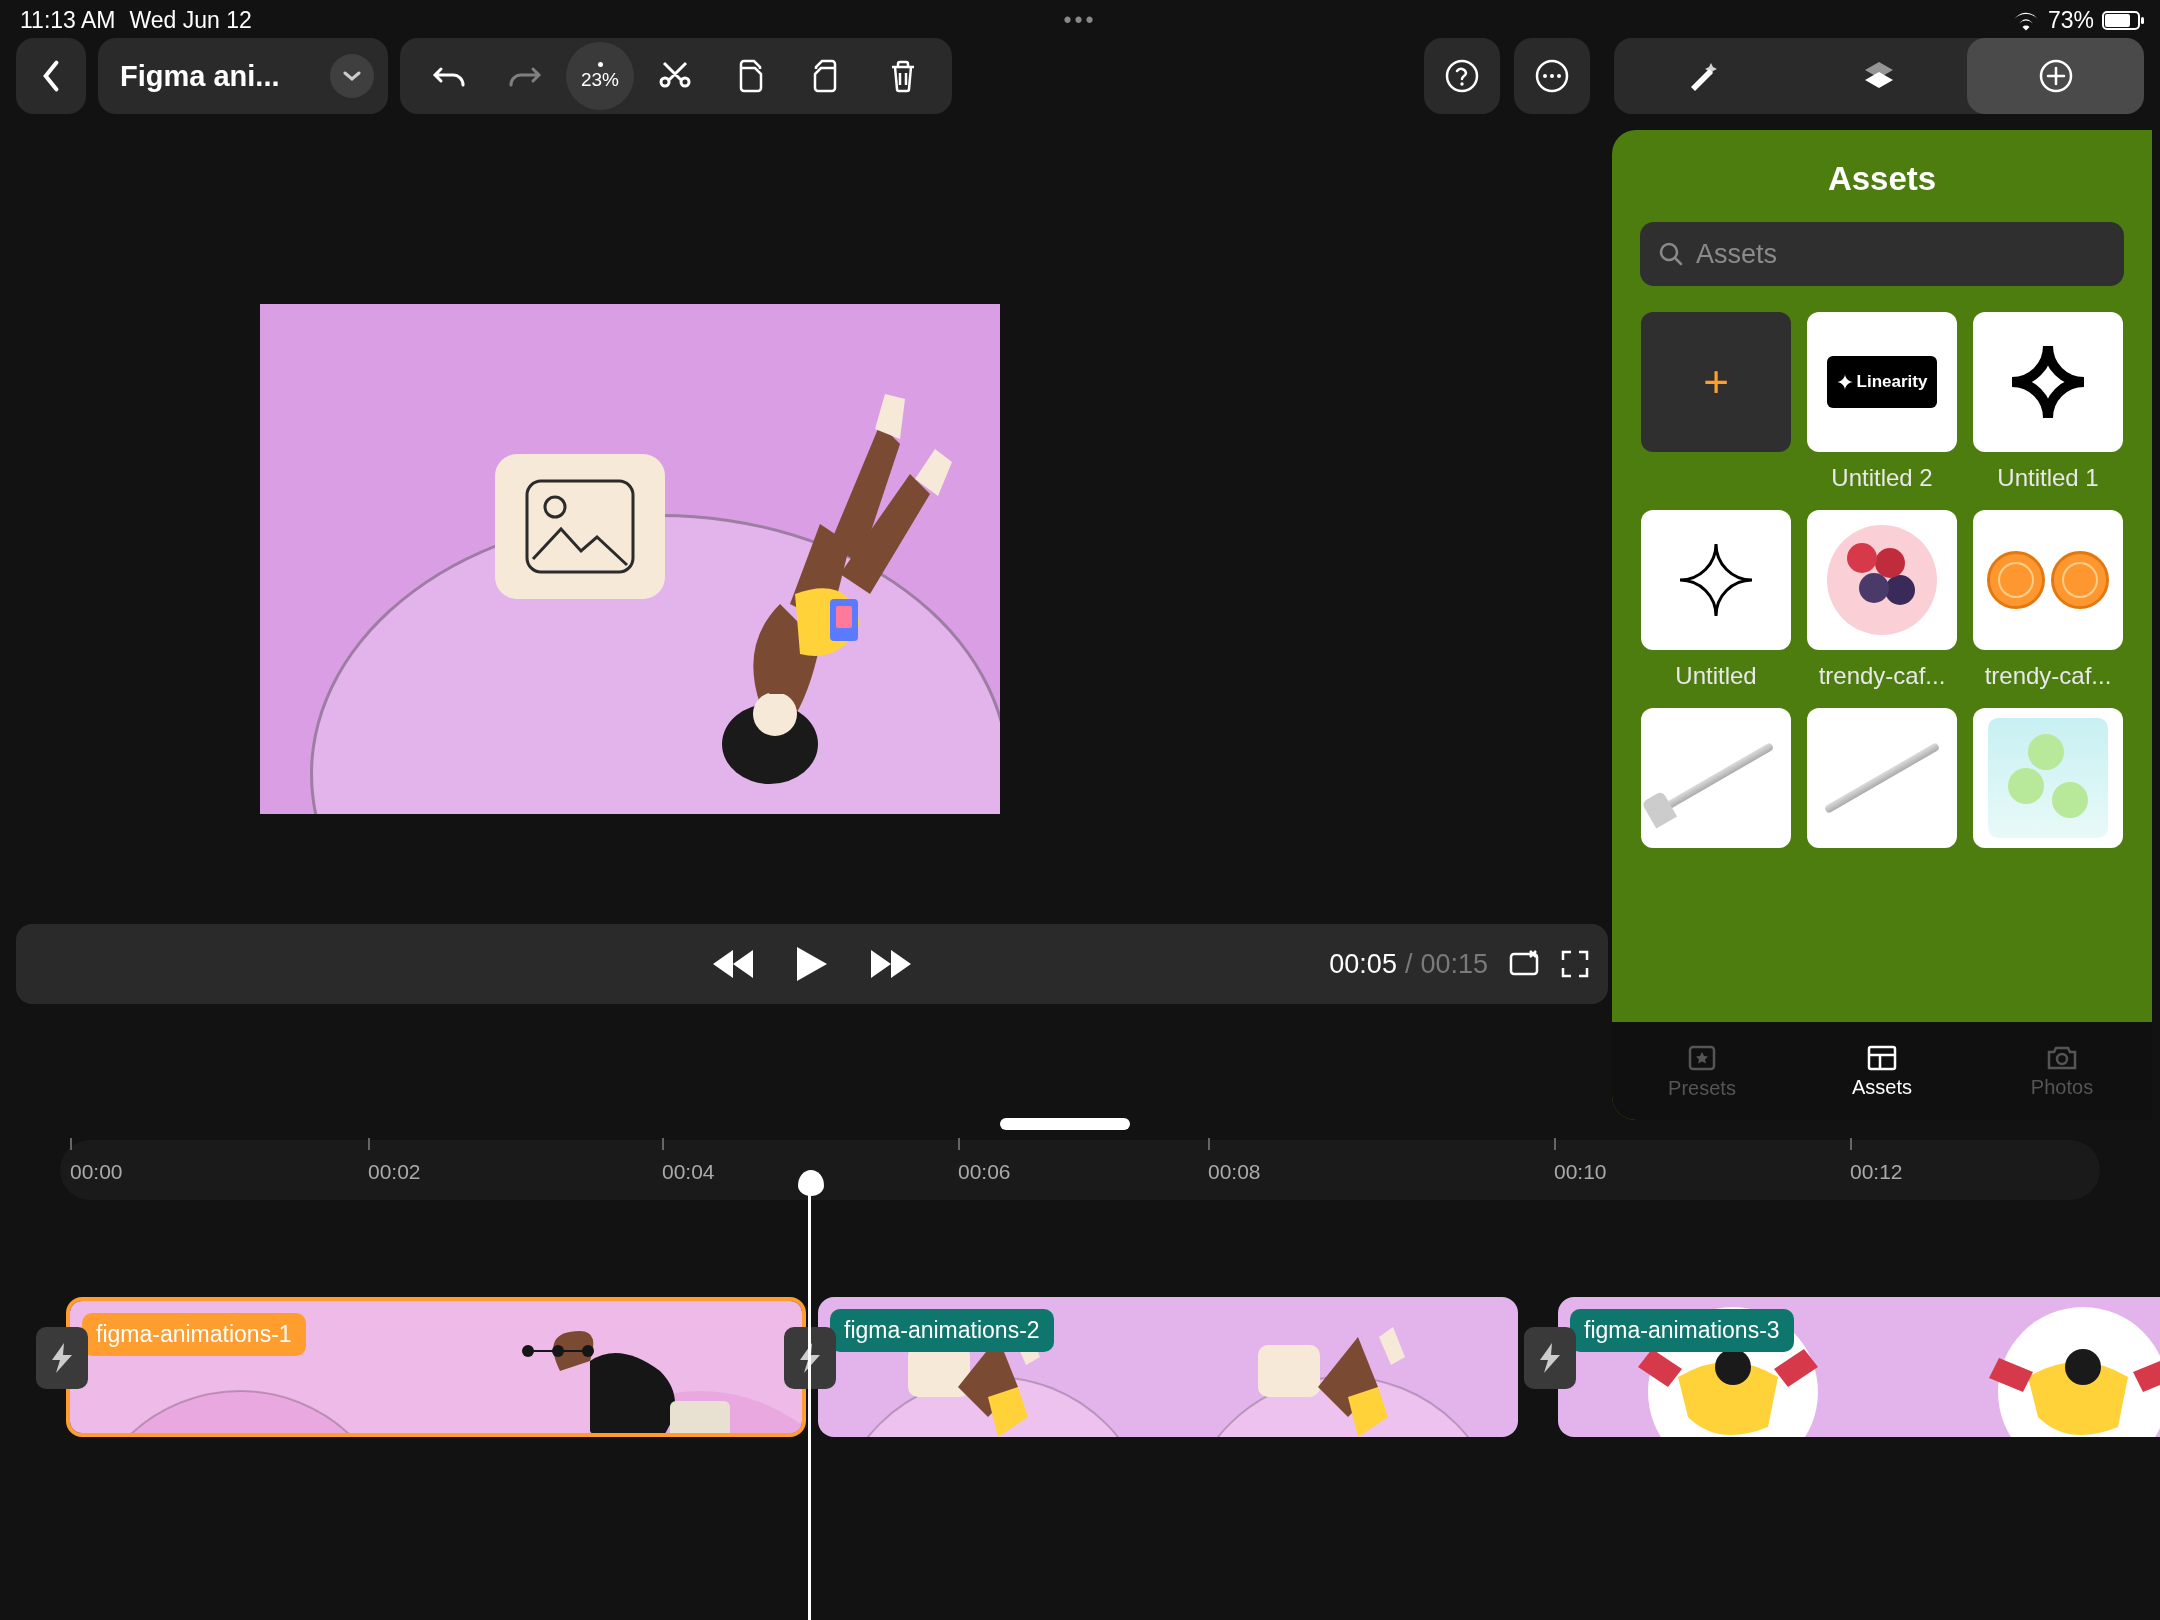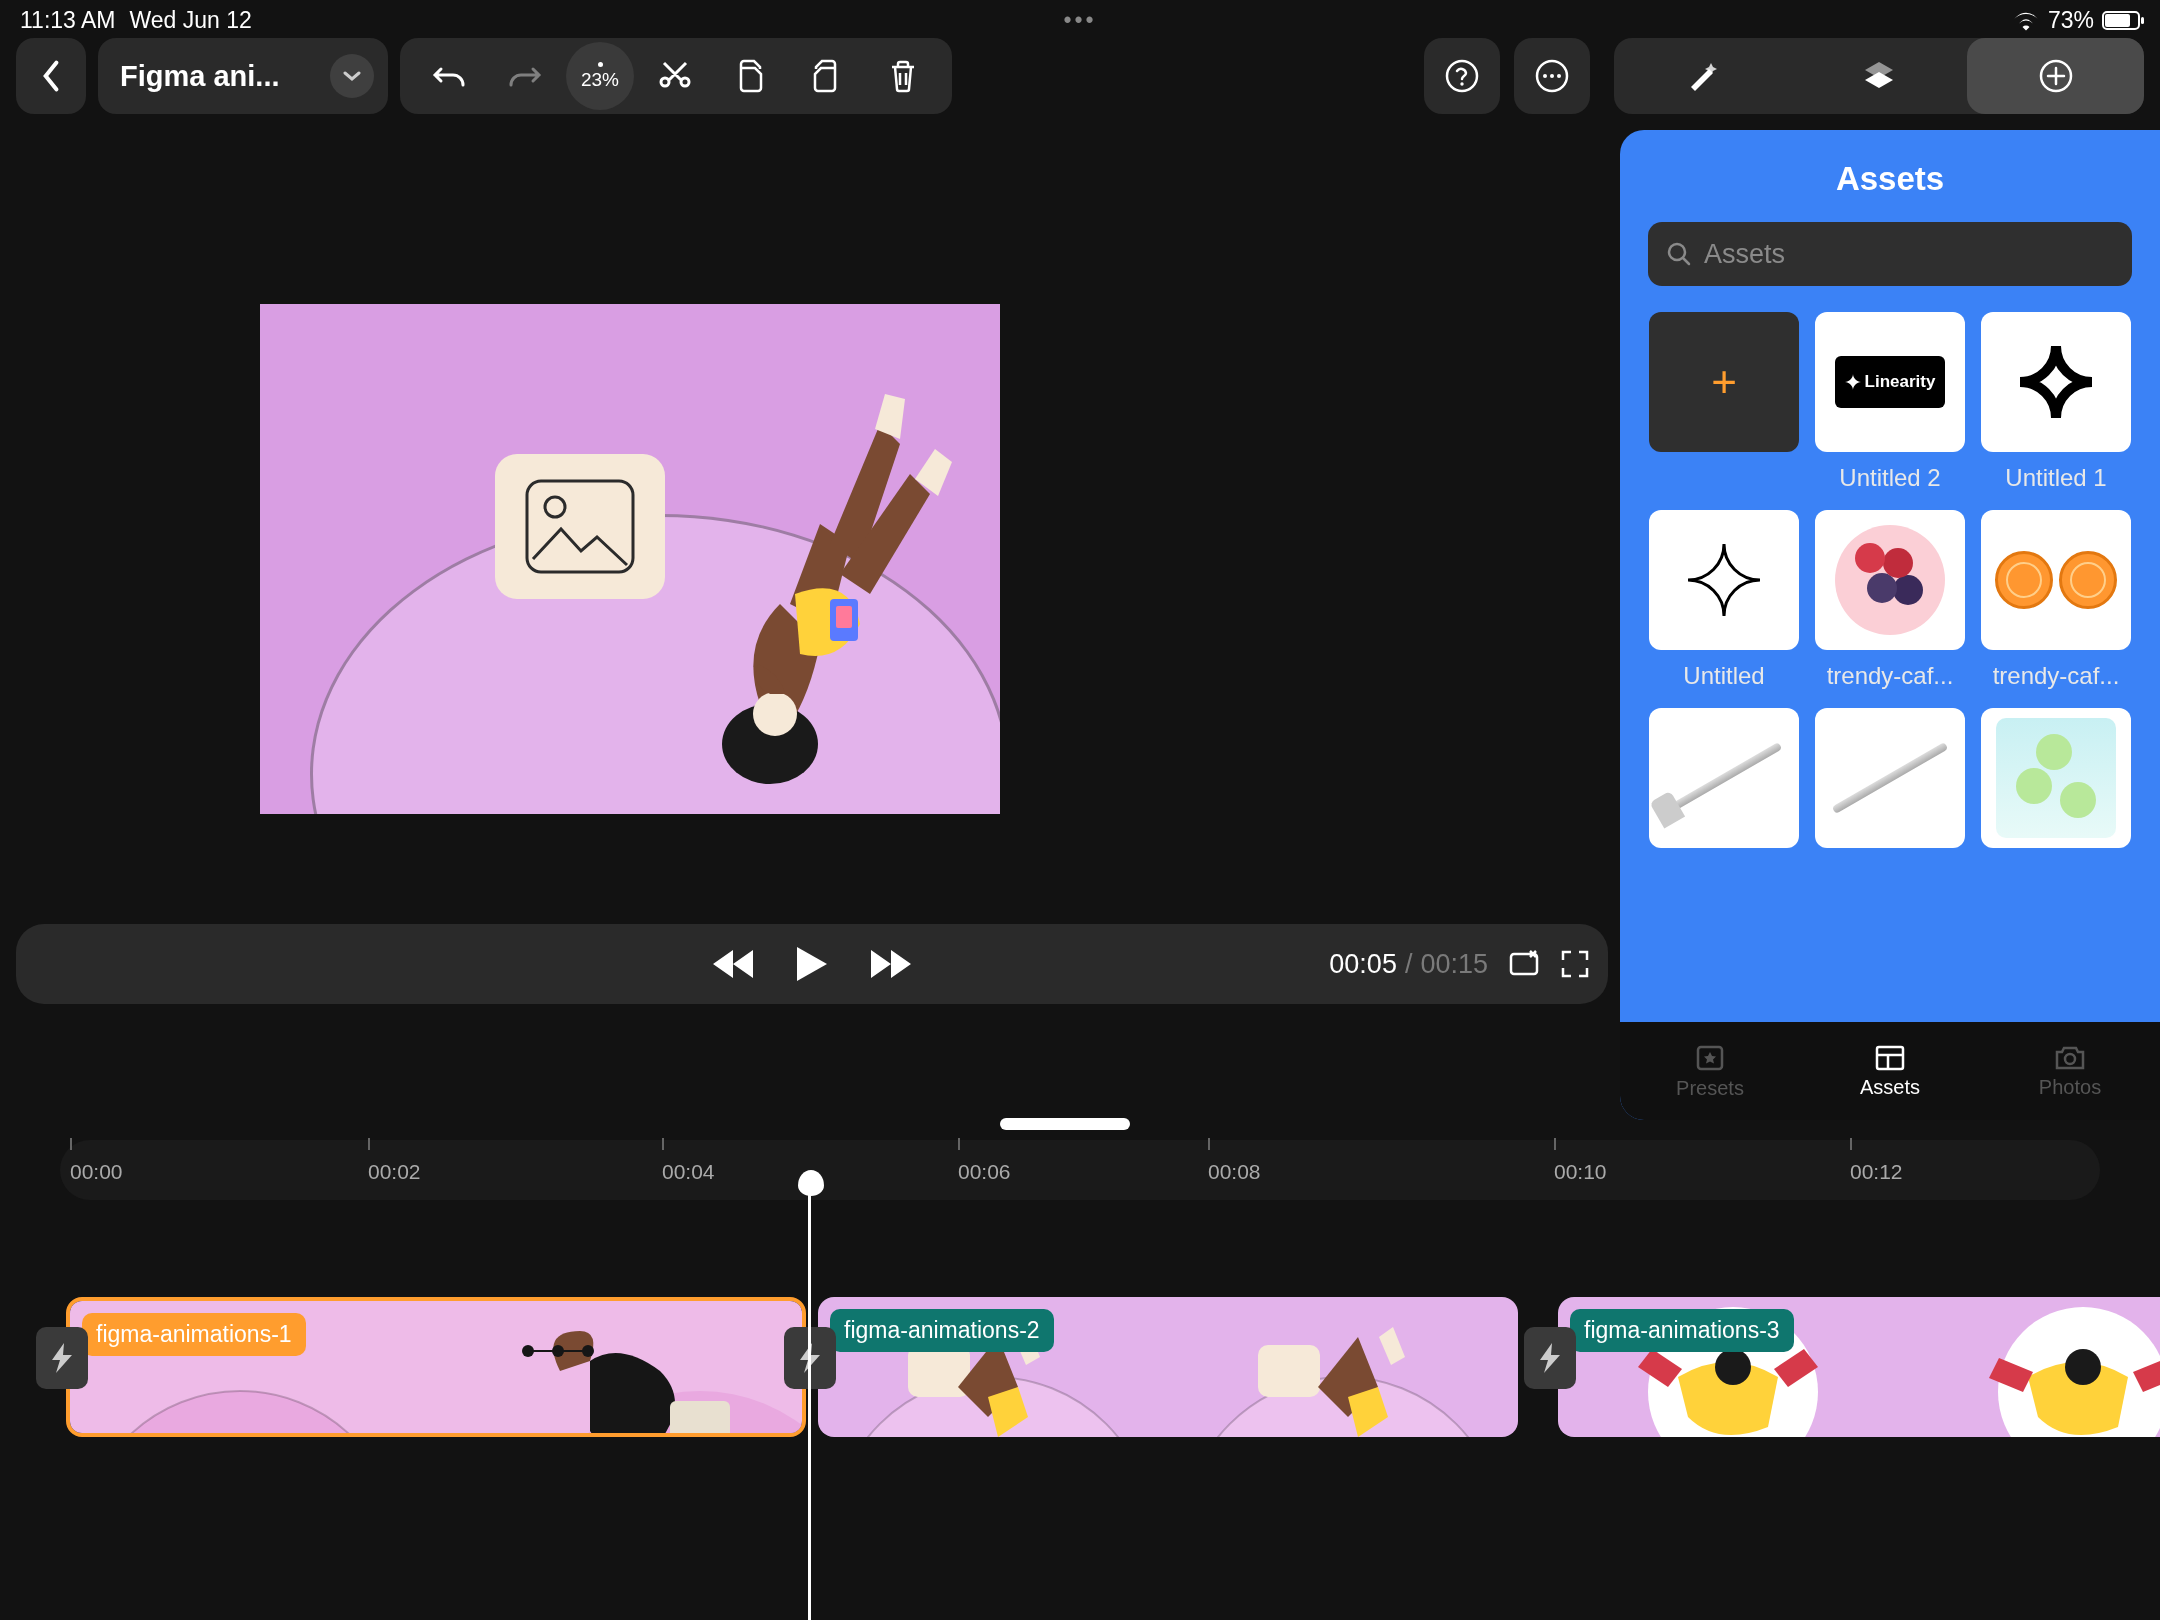--- a/index.html
+++ b/index.html
@@ -35,35 +35,35 @@
 
 
 .main { position: relative; height: 880px; }
 .canvas { position:absolute; left: 260px; top: 180px; width: 740px; height: 510px; background: #d99ee3; display:flex; align-items:center; justify-content:center; overflow:hidden; }
 .canvas-hill { position:absolute; bottom:-220px; left:50px; width:700px; height:520px; border:3px solid rgba(0,0,0,.3); border-radius:50%; background:#e3b3eb; }
 .img-placeholder { position:absolute; left:235px; top:150px; width:170px; height:145px; background:#f6e9d8; border-radius:22px; display:flex; align-items:center; justify-content:center; }
 .img-placeholder svg { width:110px; height:95px; }
 .figure { position:absolute; left:440px; top:40px; width:260px; height:440px; }
 
 
-.asset-panel { position:absolute; right:0; top:130px; width:540px; height:990px; background:#3b82f6; border-radius:24px 0 0 24px; padding: 30px 28px 0 28px; display:flex; flex-direction:column; }
+.asset-panel { position:absolute; right:8px; top:130px; width:540px; height:990px; background:#4d7c0f; border-radius:24px 0 0 24px; padding: 30px 28px 0 28px; display:flex; flex-direction:column; }
 .asset-title { text-align:center; font-size:33px; font-weight:700; margin-bottom:24px; }
 .asset-search { background:#2f2f2f; border-radius:14px; height:64px; display:flex; align-items:center; padding:0 18px; gap:12px; color:#8a8a8a; font-size:27px; margin-bottom:26px; }
 .asset-grid { display:grid; grid-template-columns: repeat(3, 1fr); gap: 18px 14px; overflow:hidden; }
 .asset-cell { display:flex; flex-direction:column; align-items:center; gap:12px; }
 .thumb { width:150px; height:140px; background:#fff; border-radius:12px; display:flex; align-items:center; justify-content:center; overflow:hidden; position:relative; }
 .thumb.add { background:#2f2f2f; }
 .thumb .plus { color:#ff9d2e; font-size:44px; font-weight:300; }
 .asset-label { font-size:24px; color:#e8e8e8; white-space:nowrap; overflow:hidden; text-overflow:ellipsis; max-width:150px; text-align:center; }
 .panel-bottom { position:absolute; bottom:0; left:0; right:0; height:98px; background:#101010; display:flex; border-radius:0 0 0 24px; }
 .pb-tab { flex:1; display:flex; flex-direction:column; align-items:center; justify-content:center; gap:4px; color:#555; font-size:20px; }
 .pb-tab.active { color:#fff; }
 
 
-.playbar { position:absolute; left:16px; bottom:0; width:1592px; height:80px; background:#2a2a2a; border-radius:28px; display:flex; align-items:center; justify-content:center; gap:38px; }
+.playbar { position:absolute; left:16px; bottom:0; width:1592px; height:80px; background:#2a2a2a; border-radius:16px; display:flex; align-items:center; justify-content:center; gap:38px; }
 .pb-controls { display:flex; align-items:center; gap:38px; }
 .pb-time { position:absolute; right:120px; font-size:27px; display:flex; gap:8px; }
 .pb-time .dur { color:#7a7a7a; }
 .pb-right-icons { position:absolute; right:18px; display:flex; gap:20px; }
 
 
 .timeline { position:absolute; bottom:0; left:0; right:0; height:490px; background:#121212; padding-top: 10px; }
 .ruler { position:relative; height:60px; margin:0 60px; background:#1a1a1a; border-radius:30px; }
 .tick { position:absolute; top:20px; font-size:21px; color:#aaa; }
 .tick::before { content:""; position:absolute; top:-22px; left:0; width:2px; height:12px; background:#666; }

